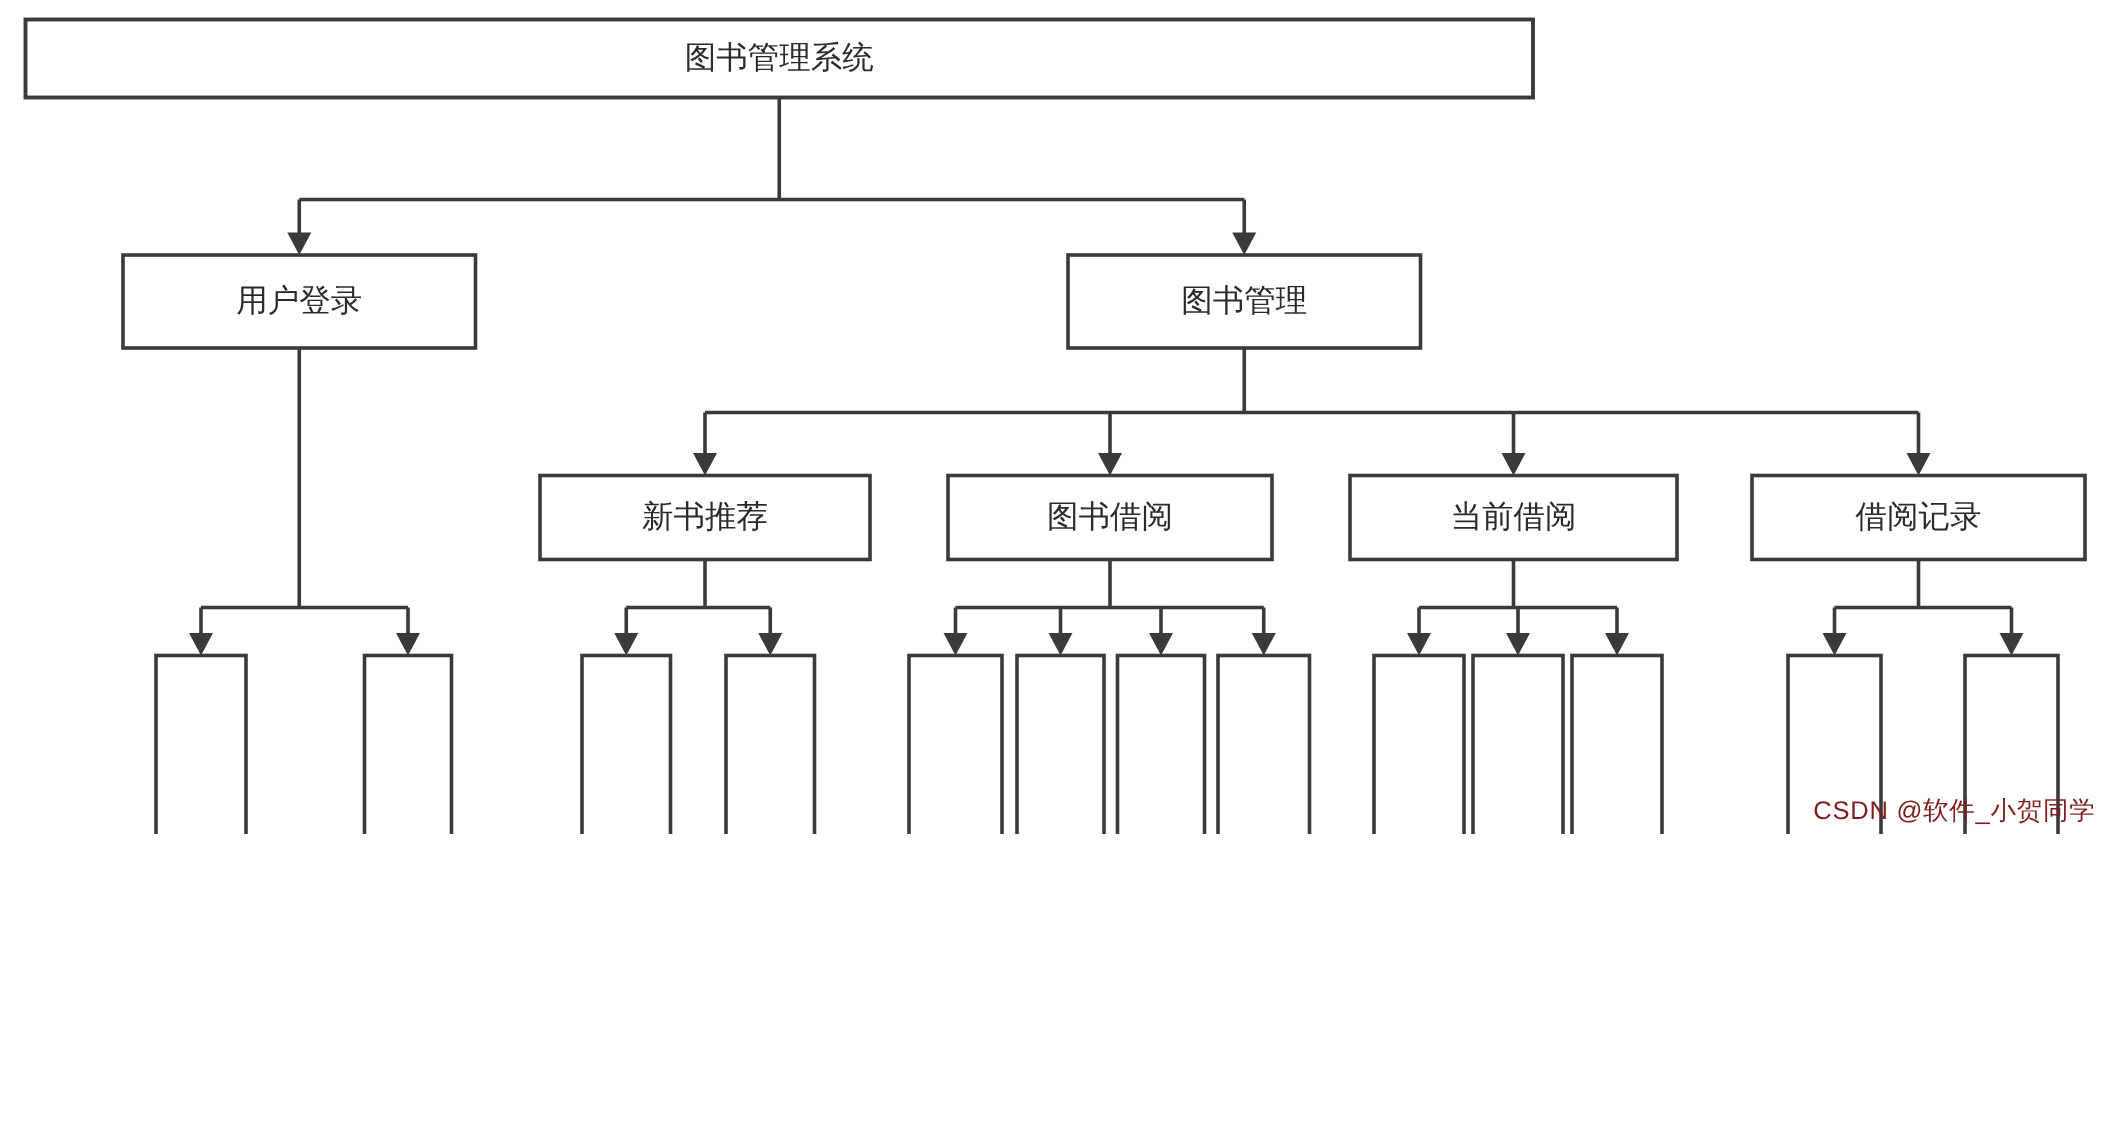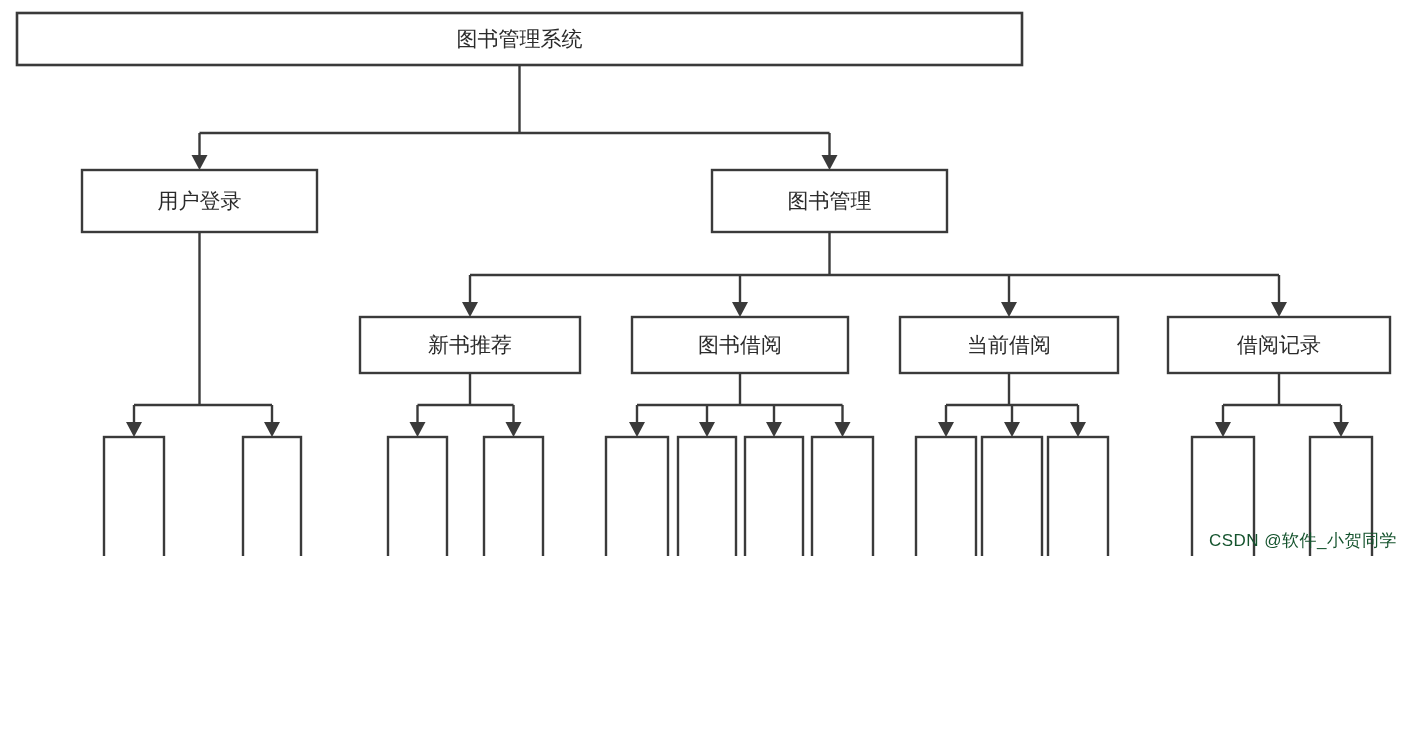--- a/index.html
+++ b/index.html
@@ -65,21 +65,21 @@
     text-align: center;
     white-space: pre-line;
     pointer-events: none;
   }
   .watermark {
     position: absolute;
     right: 8px;
     bottom: 4px;
     font-family: "Liberation Sans", "DejaVu Sans", sans-serif;
     font-size: 17px;
-    color: #14532d;
+    color: #7f1d1d;
     letter-spacing: 0.5px;
     white-space: nowrap;
   }
 </style>
 </head>
 <body>
 
 <div id="diagram-root">
 
   <svg class="flow" viewBox="0 0 1405 747">

